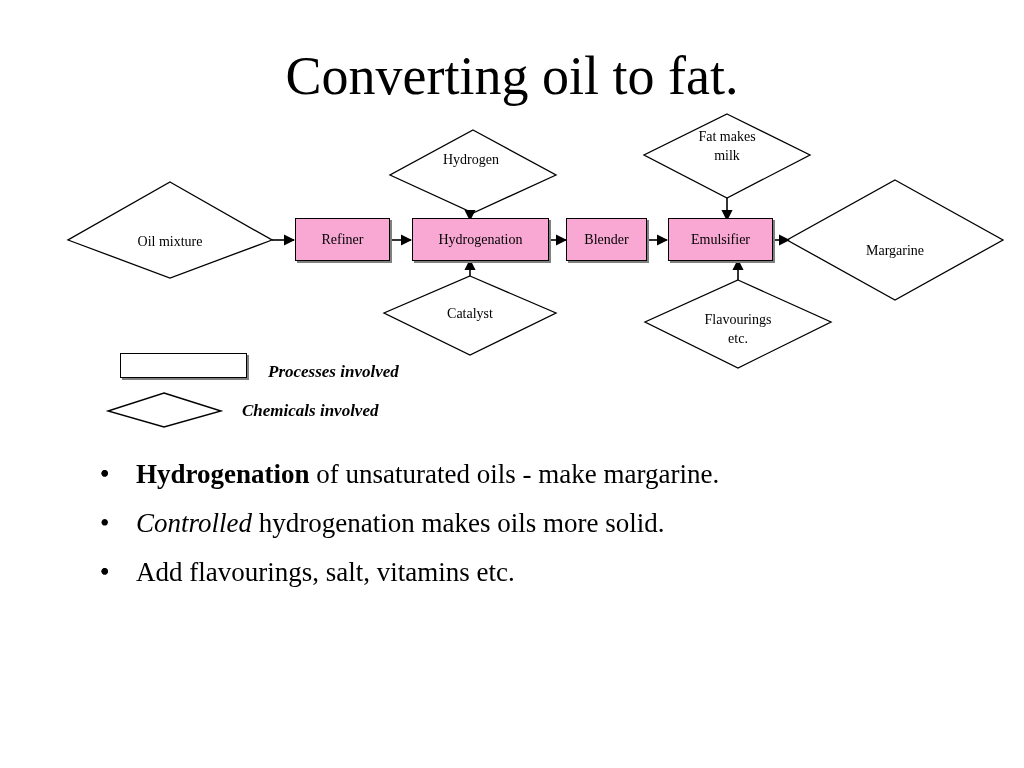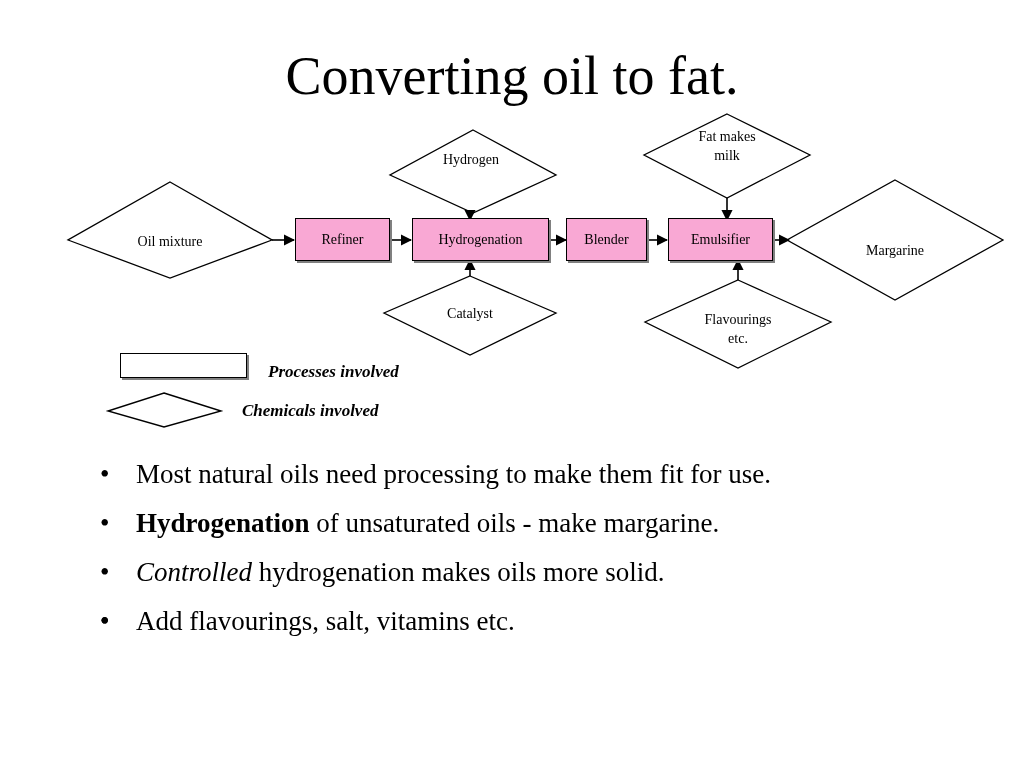--- a/index.html
+++ b/index.html
@@ -199,21 +199,20 @@
   </svg>
 
   <div class="legend-text" id="legend-process-text">Processes involved</div>
   <div class="legend-text" id="legend-chemical-text">Chemicals involved</div>
 </div>
 
 <div id="bullets">
 
   <div class="bullet-row">
     <span class="bullet-dot">•</span>
-    <span>Most natural oils need processing to make them fit for use.</span>
   </div>
 
   <div class="bullet-row">
     <span class="bullet-dot">•</span>
     <span><span class="b">Hydrogenation</span> of unsaturated oils - make margarine.</span>
   </div>
 
   <div class="bullet-row">
     <span class="bullet-dot">•</span>
     <span><span class="i">Controlled</span> hydrogenation makes oils more solid.</span>

